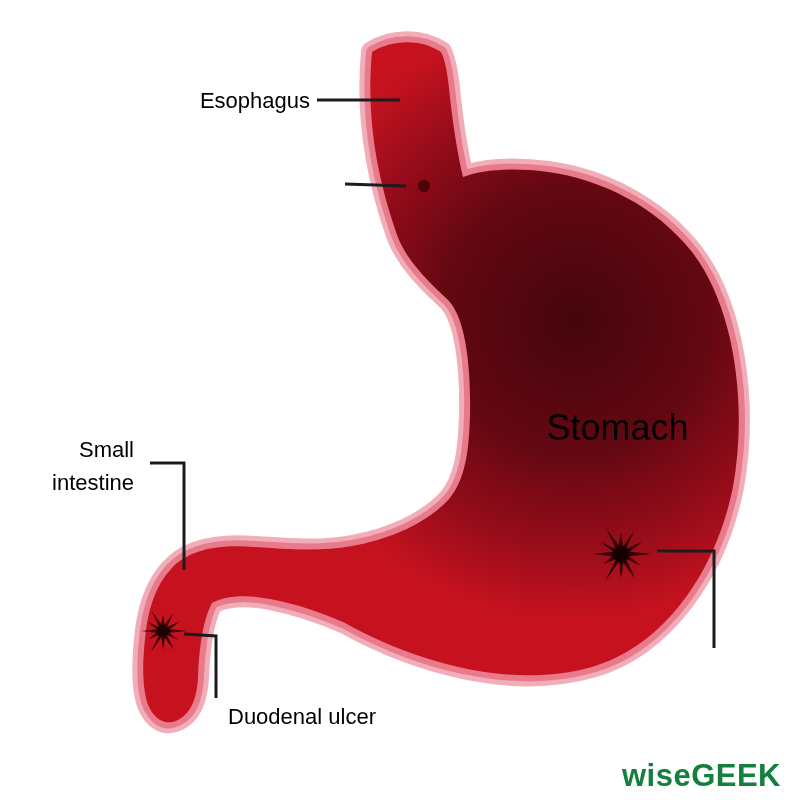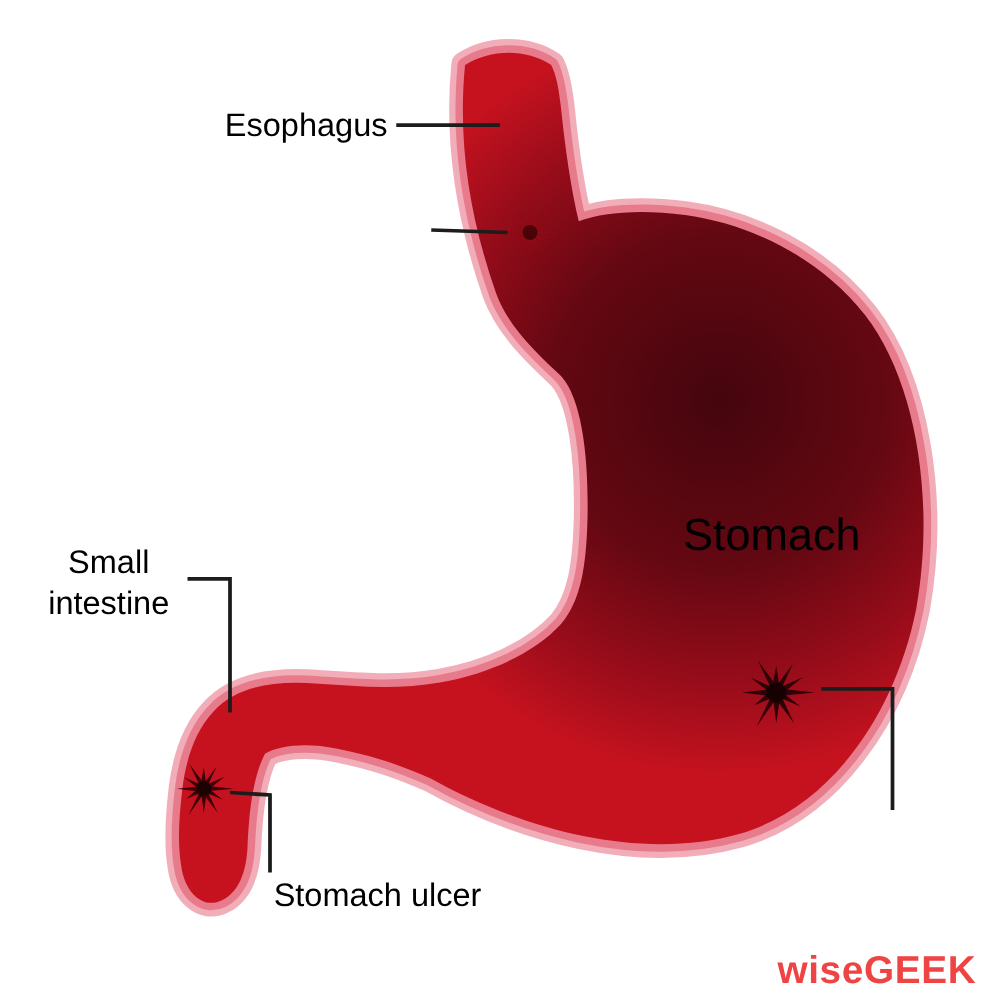--- a/index.html
+++ b/index.html
@@ -7,32 +7,32 @@
     position:relative;
     width:797px;height:800px;
     background:#ffffff;
     font-family:"Liberation Sans",sans-serif;
     overflow:hidden;
   }
   .organ-svg{position:absolute;left:0;top:0;}
   .label{
     position:absolute;
     color:#000000;
-    font-size:26px;
+    font-size:22px;
     line-height:33px;
     text-align:center;
   }
   .label-right{text-align:right;}
   .label-bold{font-weight:400;font-size:36px;line-height:32px;}
   .watermark{
     position:absolute;
     right:16px;bottom:6px;
     font-size:31px;
     font-weight:700;
-    color:#ef4444;
+    color:#15803d;
     letter-spacing:.5px;
   }
 </style>
 </head>
 <body>
 
 <div class="canvas">
 
   <svg class="organ-svg" width="797" height="800" viewBox="0 0 797 800">
     <defs>
@@ -90,21 +90,21 @@
     <polyline points="317,100 400,100" fill="none" stroke="#1c1c1c" stroke-width="3"></polyline>
     <polyline points="345,184 406,186" fill="none" stroke="#1c1c1c" stroke-width="3"></polyline>
     <polyline points="150,463 184,463 184,570" fill="none" stroke="#1c1c1c" stroke-width="3"></polyline>
     <polyline points="184,634 216,636 216,698" fill="none" stroke="#1c1c1c" stroke-width="3"></polyline>
     <polyline points="657,551 714,551 714,648" fill="none" stroke="#1c1c1c" stroke-width="3"></polyline>
   </svg>
 
   <div class="label label-right" style="left:120px;top:84px;width:190px;">Esophagus</div>
 
 
-  <div class="label" style="left:28px;top:433px;width:118px;">Small intestine</div>
+  <div class="label" style="left:16px;top:433px;width:118px;text-align:right;">Small intestine</div>
 
-  <div class="label" style="left:212px;top:700px;width:180px;">Stomach ulcer</div>
+  <div class="label" style="left:212px;top:700px;width:180px;">Duodenal ulcer</div>
 
   <div class="label label-bold" style="left:535px;top:412px;width:165px;">Stomach</div>
 
 
   <div class="watermark">wiseGEEK</div>
 </div>
 
 </body></html>

